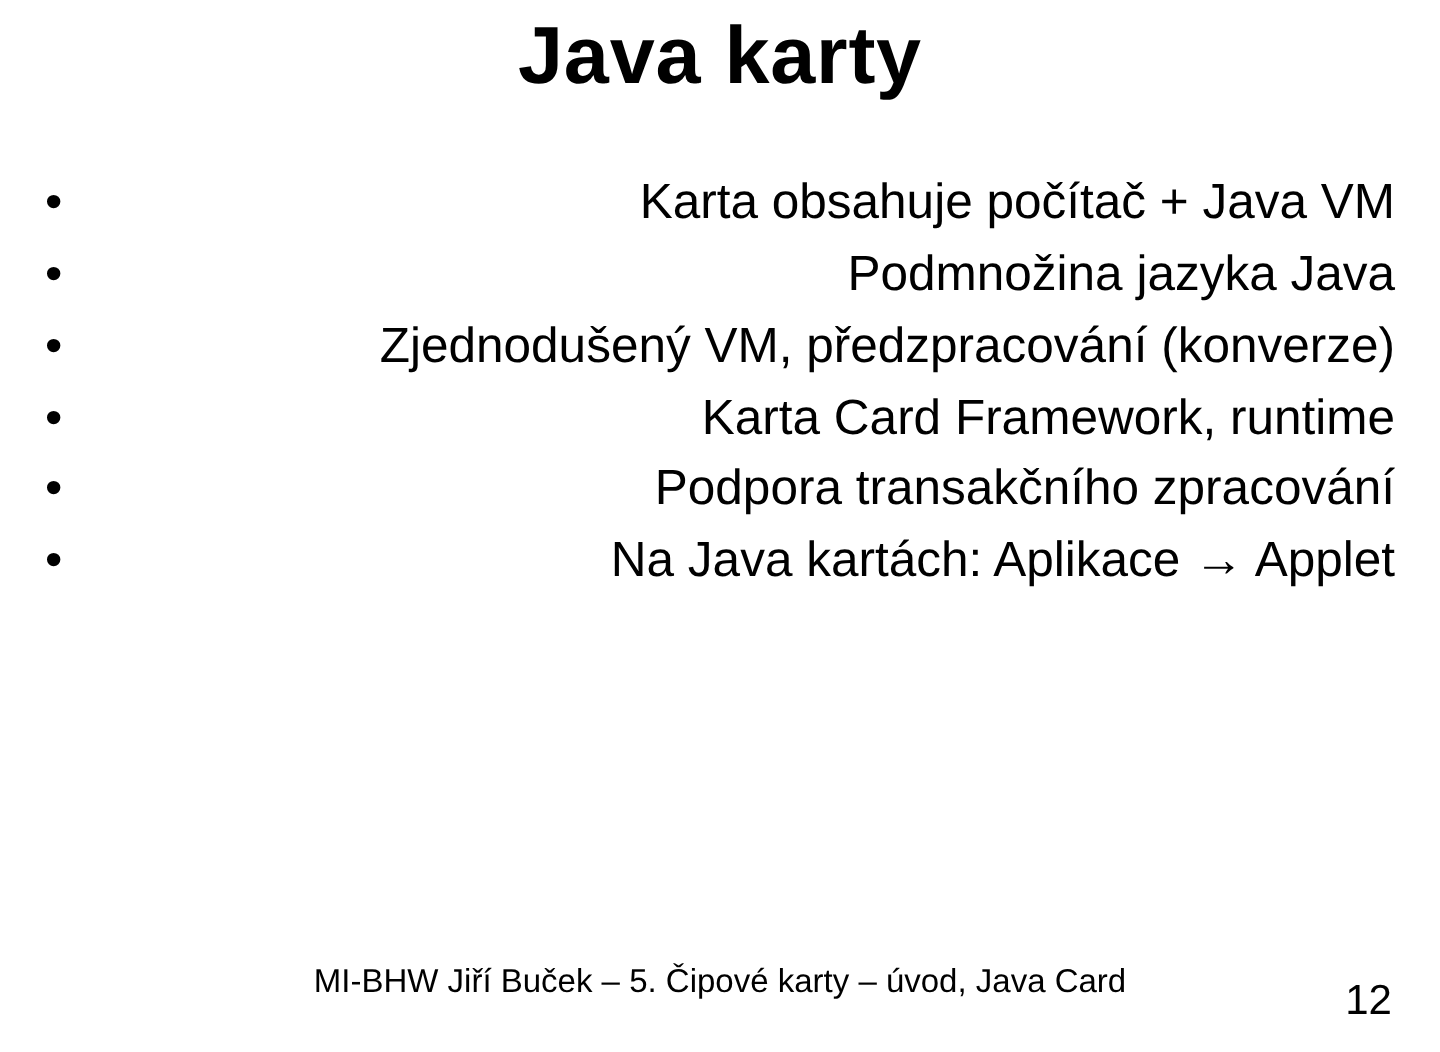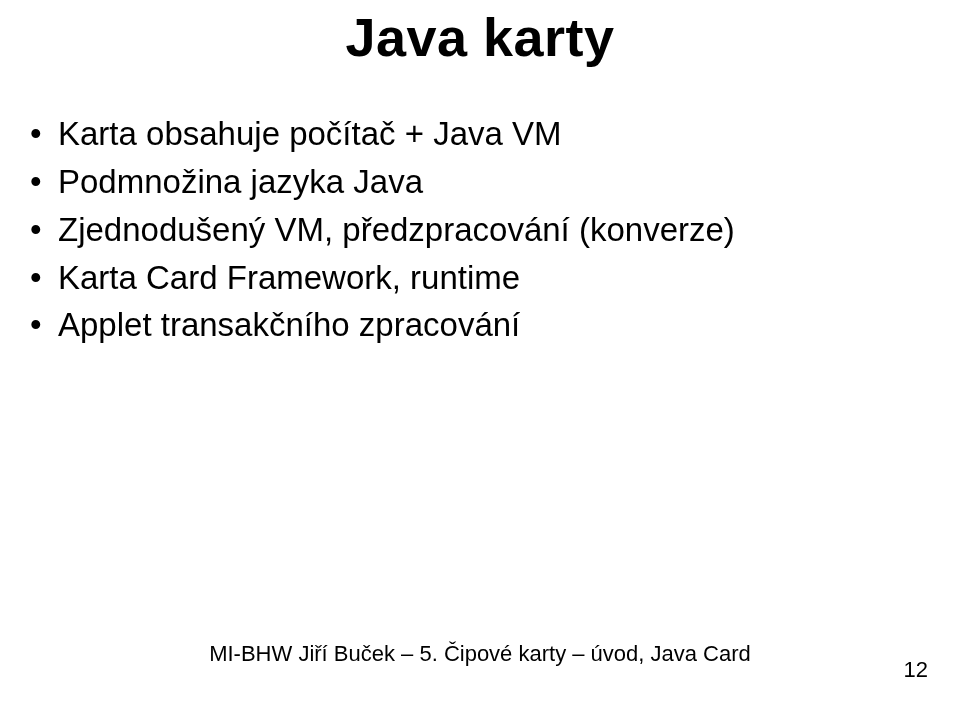--- a/index.html
+++ b/index.html
@@ -38,56 +38,58 @@
     list-style: none;
     padding: 0;
     margin: 0;
   }
   ul.bullets li {
     font-size: 33px;
     line-height: 1.45;
     padding-left: 28px;
     position: relative;
     margin: 0;
+    text-align: right;
   }
   ul.bullets li::before {
     content: "•";
     position: absolute;
     left: 0;
     top: 0;
     font-size: 33px;
   }
   .footer {
     position: absolute;
     bottom: 34px;
     left: 0;
     width: 100%;
     text-align: center;
     font-size: 22px;
   }
   .pagenum {
     position: absolute;
     bottom: 18px;
     right: 32px;
-    font-size: 22px;
+    font-size: 28px;
   }
 </style>
 </head>
 <body>
 
 <div class="slide">
 
   <div class="title">Java karty</div>
 
   <div class="content">
     <ul class="bullets">
       <li>Karta obsahuje počítač + Java VM</li>
       <li>Podmnožina jazyka Java</li>
       <li>Zjednodušený VM, předzpracování (konverze)</li>
       <li>Karta Card Framework, runtime</li>
-      <li>Applet transakčního zpracování</li>
+      <li>Podpora transakčního zpracování</li>
+      <li>Na Java kartách: Aplikace → Applet</li>
     </ul>
   </div>
 
   <div class="footer">MI-BHW Jiří Buček – 5. Čipové karty – úvod, Java Card</div>
   <div class="pagenum">12</div>
 
 </div>
 
 </body></html>

